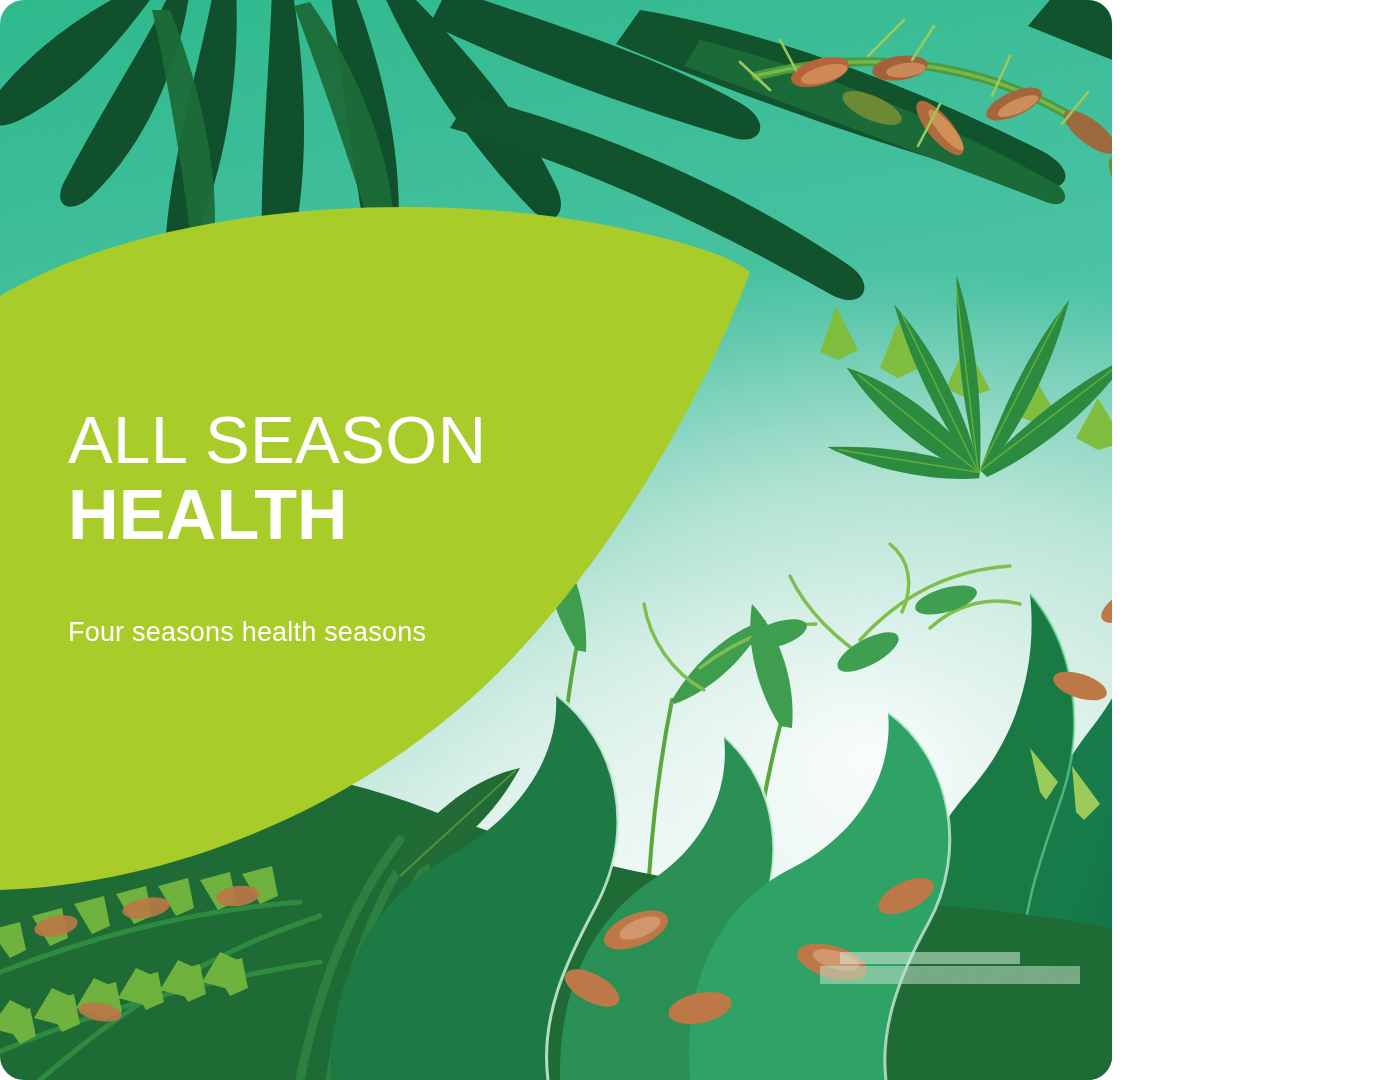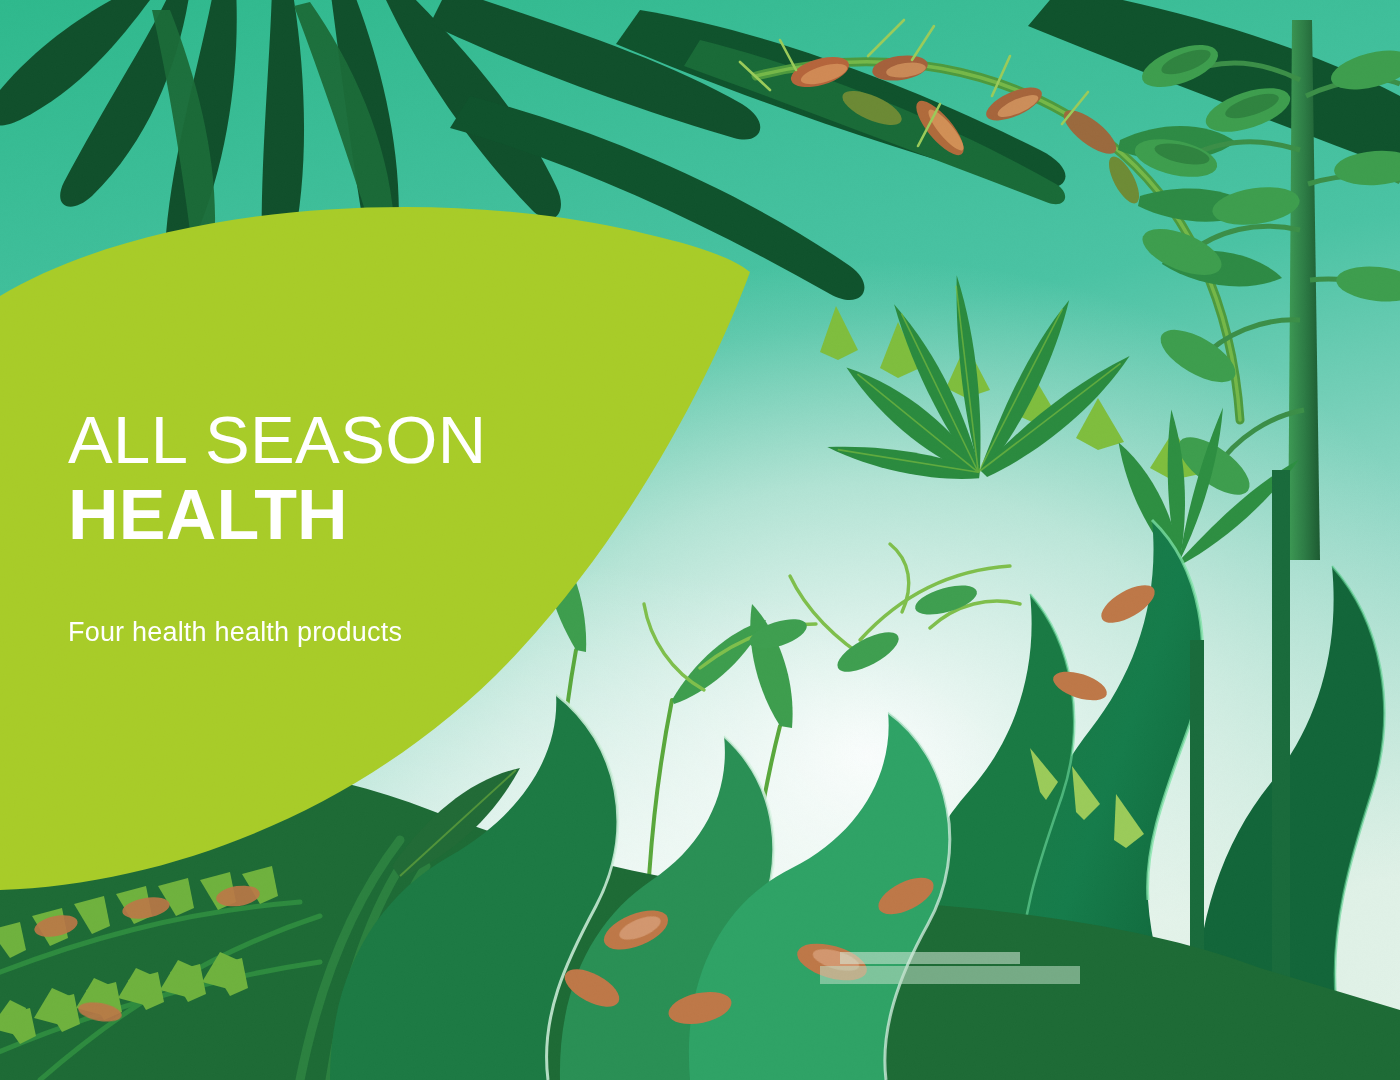--- a/index.html
+++ b/index.html
@@ -1,17 +1,17 @@
 <!DOCTYPE html>
 <html><head>
 <meta charset="utf-8">
 <style>
   html,body{margin:0;padding:0;background:#fff;}
   body{width:1400px;height:1080px;overflow:hidden;font-family:"Liberation Sans",sans-serif;}
-  #stage{position:relative;width:1400px;height:1080px;overflow:hidden;}
+  #stage{position:relative;width:1112px;height:1080px;overflow:hidden;border-radius:24px;}
   #art{position:absolute;inset:0;width:1400px;height:1080px;display:block;}
   .hero-text{position:absolute;left:68px;top:404px;width:620px;z-index:30;pointer-events:none;}
   .hero-text *{pointer-events:auto;}
   .t1{font-size:67px;line-height:72px;font-weight:300;color:#ffffff;letter-spacing:0.4px;white-space:nowrap;}
   .t2{font-size:70px;line-height:76px;font-weight:700;color:#ffffff;letter-spacing:0.2px;white-space:nowrap;margin-top:1px;}
   .t3{font-size:27px;line-height:34px;font-weight:400;color:#ffffff;letter-spacing:0.2px;white-space:nowrap;margin-top:62px;}
 </style>
 </head>
 <body>
 
@@ -335,16 +335,16 @@
 
     <path id="leafBadge" d="M0,296 C150,206 420,186 620,228 C690,243 730,256 750,272
              C718,360 640,520 520,650 C386,796 186,884 0,890 Z" fill="#A8CC28"></path>
 
     <rect x="0" y="0" width="1400" height="1080" filter="url(#grain)" fill="#3a7d52" opacity="0.10"></rect>
   </svg>
 
   <div class="hero-text">
     <div class="t1">ALL SEASON</div>
     <div class="t2">HEALTH</div>
-    <div class="t3">Four health health products</div>
+    <div class="t3">Four seasons health seasons</div>
   </div>
 
 </div>
 
 </body></html>

